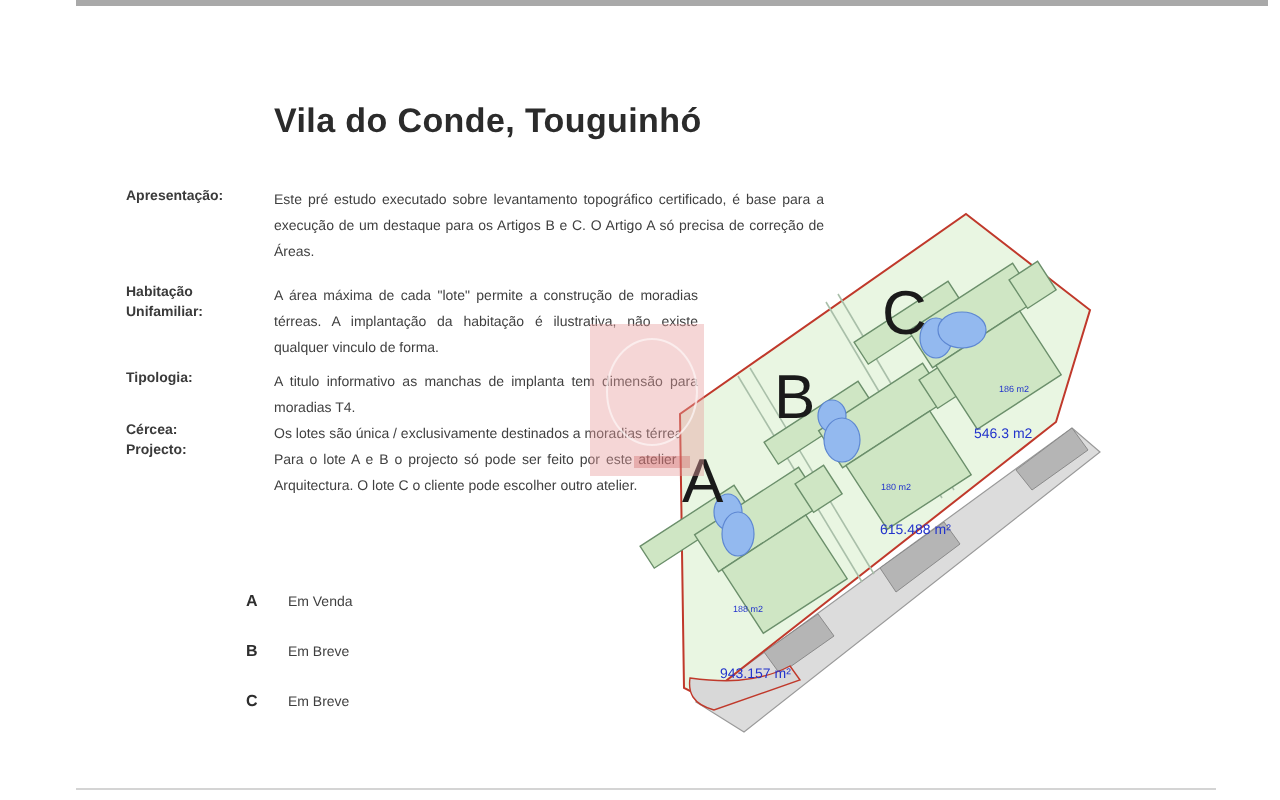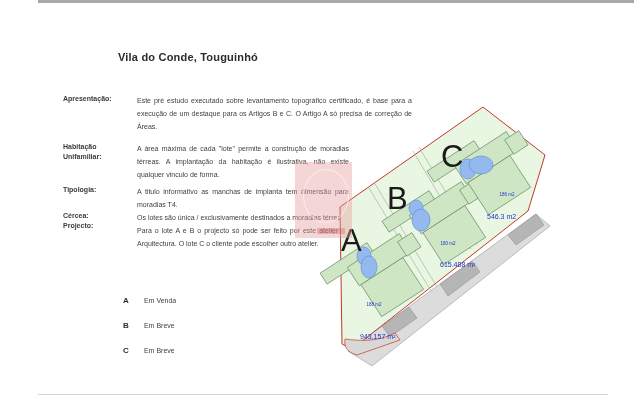--- a/index.html
+++ b/index.html
@@ -3,21 +3,21 @@
 <meta charset="utf-8">
 <style>
   html,body{margin:0;padding:0;background:#fff;}
   .page{
     position:relative;width:640px;height:400px;overflow:hidden;background:#fff;
     font-family:"Liberation Sans","DejaVu Sans",sans-serif;color:#3d3d3d;
   }
   .top-bar{position:absolute;left:38px;top:0;width:596px;height:3px;background:#a9a9a9;}
   .bottom-rule{position:absolute;left:38px;top:394px;width:570px;height:1px;background:#d4d4d4;}
   .doc-title{
-    position:absolute;left:118px;top:51px;font-size:11px;font-weight:bold;color:#2b2b2b;
+    position:absolute;left:137px;top:51px;font-size:17px;font-weight:bold;color:#2b2b2b;
     letter-spacing:.2px;
   }
   .sec-label{
     position:absolute;left:63px;font-size:7px;font-weight:bold;color:#3a3a3a;
     line-height:10px;white-space:pre-line;
   }
   .sec-body{
     position:absolute;left:137px;font-size:7px;line-height:13px;color:#3f3f3f;
     text-align:justify;
   }

